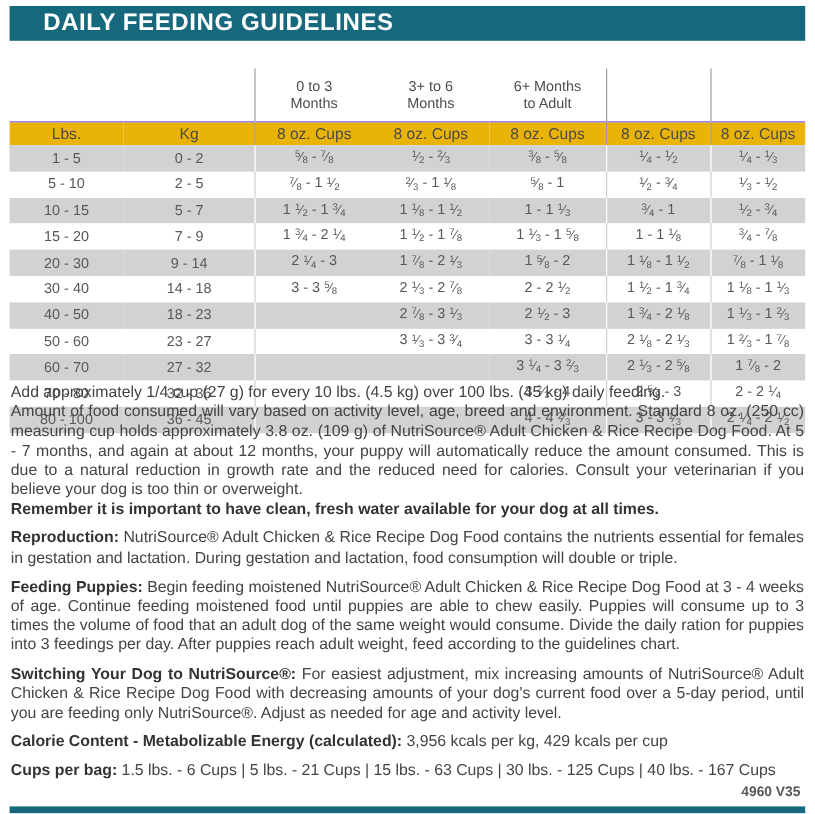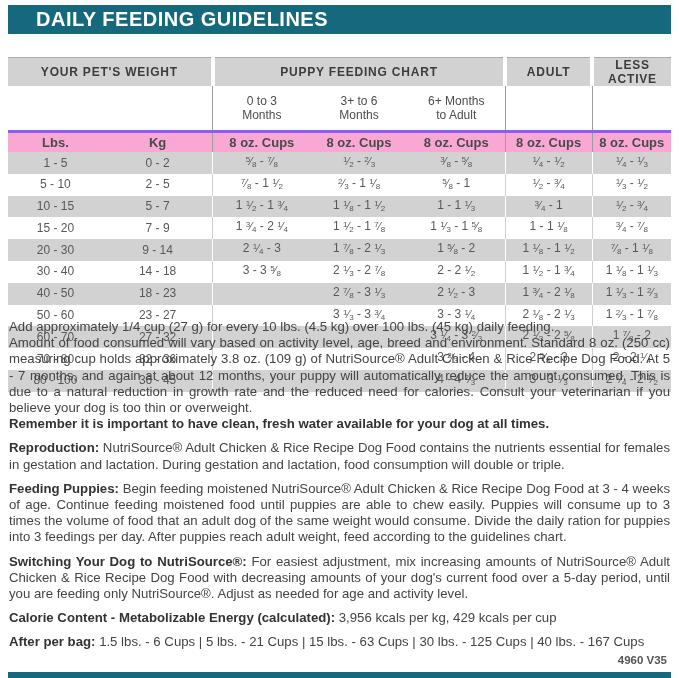--- a/index.html
+++ b/index.html
@@ -32,23 +32,22 @@
     font-size:12px; font-weight:bold; color:#3c3c3c;
     letter-spacing:0.8px; border-top:1px solid #ababab;
   }
   tr.band th.gap { border-left:4px solid #ffffff; }
   tr.months th {
     background:#fff; height:44px; font-size:12px; color:#4c4c4c;
     line-height:1.18;
   }
   tr.months th.sep, tr.units th.sep { border-left:1px solid #9d9d9d; }
   tr.units th {
-    background:#f9a8d4; height:19px; font-size:13px; color:#4a4a4a;
-    border-top:3px solid #8b5cf6;
-    font-weight:bold;
+    background:#eab308; height:19px; font-size:13px; color:#4a4a4a;
+    border-top:1px solid #8b5cf6;
   }
   tbody td {
     height:16.8px; font-size:12px; color:#585858; line-height:16.8px;
     white-space:nowrap;
   }
   tbody tr.stripe td { background:#d2d2d2; }
   tbody td.sep { border-left:1px solid #cfcfcf; }
   tbody tr.stripe td.sep { border-left-color:#ffffff; }
   .fr sup { font-size:8px; vertical-align:3px; letter-spacing:0; }
   .fr sub { font-size:8px; vertical-align:-2px; }
@@ -82,26 +81,20 @@
     <colgroup>
       <col style="width:14.3%">
         <col style="width:16.6%">
       <col style="width:14.7%">
         <col style="width:14.7%">
         <col style="width:14.7%">
       <col style="width:13.1%">
         <col style="width:11.9%">
     </colgroup>
     <thead>
-      <tr class="band">
-        <th colspan="2">YOUR PET'S WEIGHT</th>
-        <th colspan="3" class="gap">PUPPY FEEDING CHART</th>
-        <th class="gap">ADULT</th>
-        <th class="gap">LESS ACTIVE</th>
-      </tr>
       <tr class="months">
         <th></th>
         <th></th>
         <th class="sep">
           <span>0 to 3</span><br>
           <span>Months</span>
         </th>
         <th>
           <span>3+ to 6</span><br>
           <span>Months</span>
@@ -229,18 +222,18 @@
   <div class="notes">
       <div class="note-block">
         <div>Add approximately 1/4 cup (27 g) for every 10 lbs. (4.5 kg) over 100 lbs. (45 kg) daily feeding.</div>
         <div>Amount of food consumed will vary based on activity level, age, breed and environment. Standard 8 oz. (250 cc) measuring cup holds approximately 3.8 oz. (109 g)  of NutriSource® Adult Chicken &amp; Rice Recipe Dog Food. At 5 - 7 months, and again at about 12 months, your puppy will automatically reduce the amount consumed. This is due to a natural reduction in growth rate and the reduced need for calories. Consult your veterinarian if you believe your dog is too thin or overweight.</div>
         <div class="bold">Remember it is important to have clean, fresh water available for your dog at all times.</div>
       </div>
       <div class="note-block"><strong>Reproduction: </strong><span>NutriSource® Adult Chicken &amp; Rice Recipe Dog Food contains the nutrients essential for females in gestation and lactation. During gestation and lactation, food consumption will double or triple.</span></div>
       <div class="note-block"><strong>Feeding Puppies: </strong><span>Begin feeding moistened NutriSource® Adult Chicken &amp; Rice Recipe Dog Food at 3 - 4 weeks of age. Continue feeding moistened food until puppies are able to chew easily. Puppies will consume up to 3 times the volume of food that an adult dog of the same weight would consume. Divide the daily ration for puppies into 3 feedings per day. After puppies reach adult weight, feed according to the guidelines chart.</span></div>
       <div class="note-block"><strong>Switching Your Dog to NutriSource®: </strong><span>For easiest adjustment, mix increasing amounts of NutriSource® Adult Chicken &amp; Rice Recipe Dog Food with decreasing amounts of your dog's current food over a 5-day period, until you are feeding only NutriSource®. Adjust as needed for age and activity level.</span></div>
       <div class="note-block"><strong>Calorie Content - Metabolizable Energy (calculated): </strong><span>3,956 kcals per kg, 429 kcals per cup</span></div>
-      <div class="note-block"><strong>After per bag: </strong><span>1.5 lbs. - 6 Cups  |  5 lbs. - 21 Cups  |  15 lbs. -  63 Cups  |  30 lbs. -  125 Cups  |  40 lbs. - 167 Cups</span></div>
+      <div class="note-block"><strong>Cups per bag: </strong><span>1.5 lbs. - 6 Cups  |  5 lbs. - 21 Cups  |  15 lbs. -  63 Cups  |  30 lbs. -  125 Cups  |  40 lbs. - 167 Cups</span></div>
     </div>
 
   <div class="version">4960 V35</div>
   <div class="bottom-bar"></div>
 </div>
 
 </body></html>

